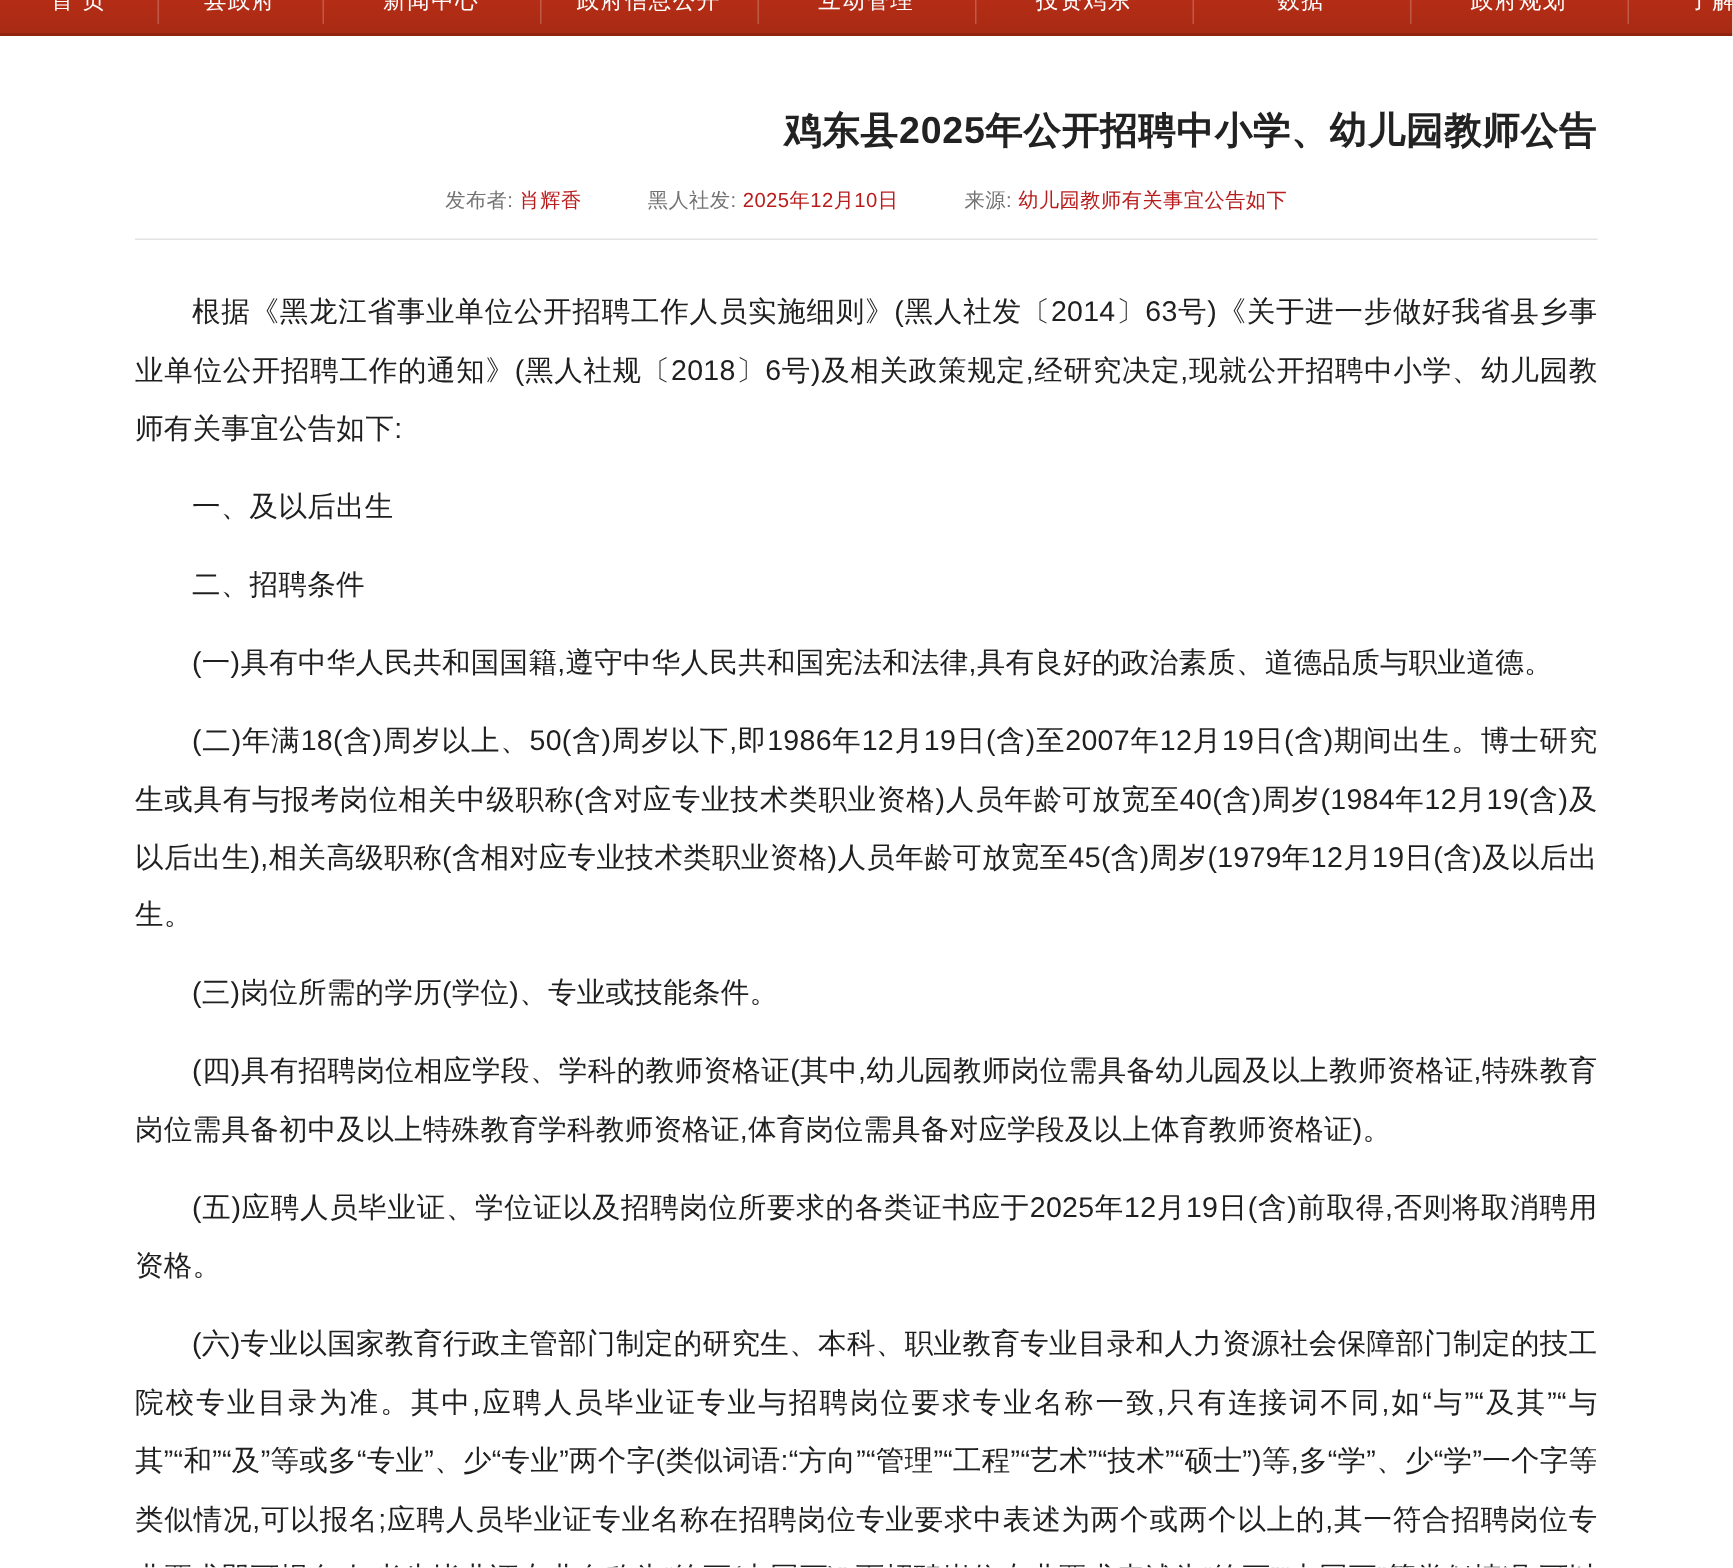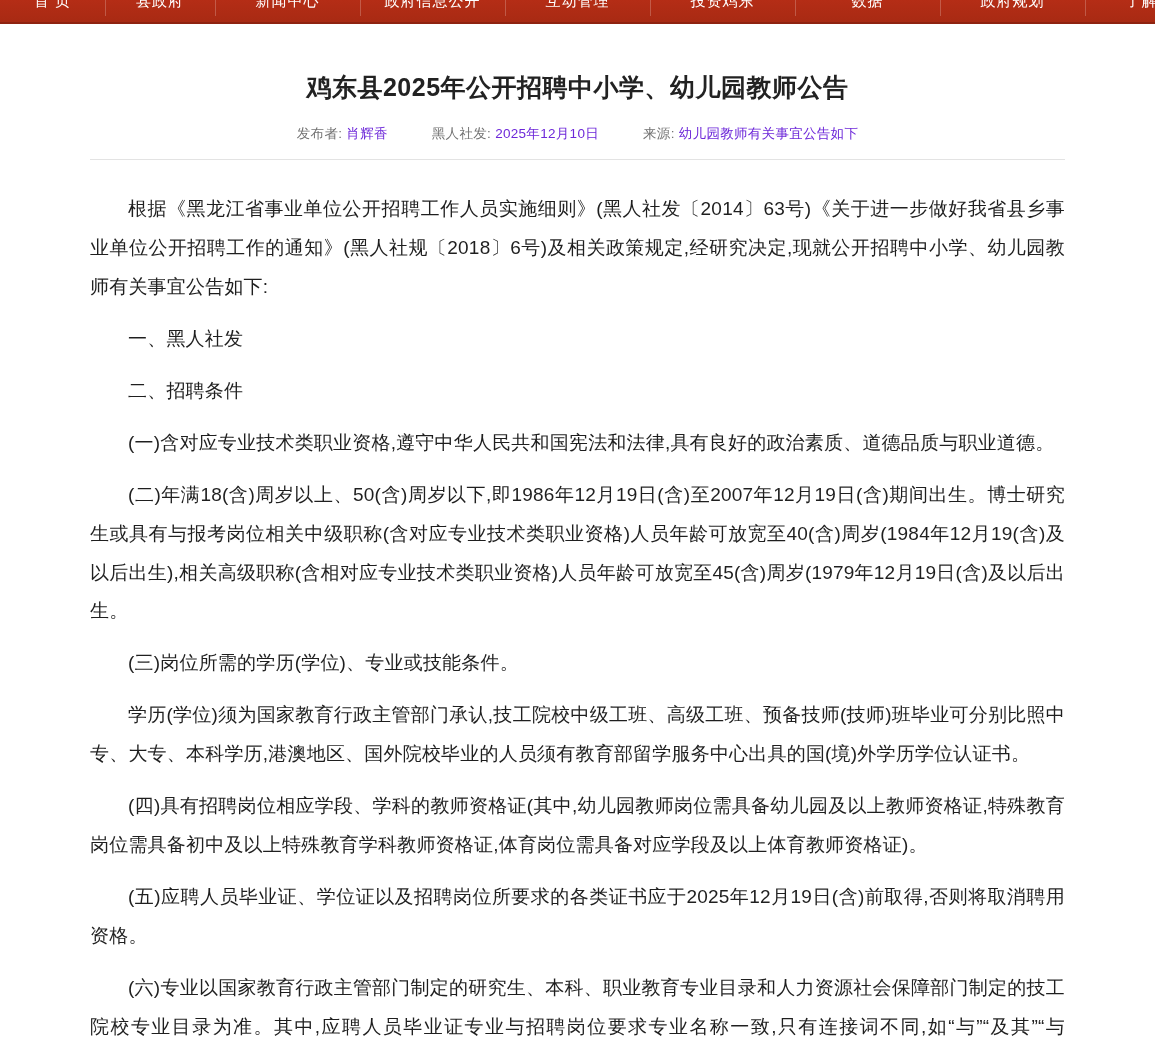--- a/index.html
+++ b/index.html
@@ -76,39 +76,39 @@
     overflow: hidden;
   }
 
   .article-inner {
     width: 975px;
     margin: 0 auto;
     padding-top: 46px;
   }
 
   .article-title {
-    text-align: center;
+    text-align: right;
     font-size: 25px;
     font-weight: bold;
     color: #222222;
     line-height: 1.4;
     letter-spacing: 0.5px;
     margin: 0 0 20px 0;
   }
 
   .article-meta {
     text-align: center;
     font-size: 13.5px;
     color: #7a7a7a;
     margin: 0 0 16px 0;
     letter-spacing: 0.3px;
   }
   .article-meta .meta-group { display: inline-block; margin: 0 20px; }
   .article-meta .meta-label { color: #737373; }
-  .article-meta .meta-value { color: #6d28d9; }
+  .article-meta .meta-value { color: #b91c1c; }
 
   .meta-divider {
     width: 975px;
     height: 1px;
     background: #e3e3e3;
     margin: 0 auto;
   }
 
   .article-body {
     padding-top: 30px;
@@ -185,25 +185,24 @@
       <span class="meta-group">
         <span class="meta-label">来源:</span>
         <span class="meta-value">幼儿园教师有关事宜公告如下</span>
       </span>
     </div>
 
     <div class="meta-divider"></div>
 
     <article class="article-body">
       <p>根据《黑龙江省事业单位公开招聘工作人员实施细则》(黑人社发〔2014〕63号)《关于进一步做好我省县乡事业单位公开招聘工作的通知》(黑人社规〔2018〕6号)及相关政策规定,经研究决定,现就公开招聘中小学、幼儿园教师有关事宜公告如下:</p>
-      <p>一、黑人社发</p>
+      <p>一、及以后出生</p>
       <p>二、招聘条件</p>
-      <p>(一)含对应专业技术类职业资格,遵守中华人民共和国宪法和法律,具有良好的政治素质、道德品质与职业道德。</p>
+      <p>(一)具有中华人民共和国国籍,遵守中华人民共和国宪法和法律,具有良好的政治素质、道德品质与职业道德。</p>
       <p>(二)年满18(含)周岁以上、50(含)周岁以下,即1986年12月19日(含)至2007年12月19日(含)期间出生。博士研究生或具有与报考岗位相关中级职称(含对应专业技术类职业资格)人员年龄可放宽至40(含)周岁(1984年12月19(含)及以后出生),相关高级职称(含相对应专业技术类职业资格)人员年龄可放宽至45(含)周岁(1979年12月19日(含)及以后出生。</p>
       <p>(三)岗位所需的学历(学位)、专业或技能条件。</p>
-      <p>学历(学位)须为国家教育行政主管部门承认,技工院校中级工班、高级工班、预备技师(技师)班毕业可分别比照中专、大专、本科学历,港澳地区、国外院校毕业的人员须有教育部留学服务中心出具的国(境)外学历学位认证书。</p>
       <p>(四)具有招聘岗位相应学段、学科的教师资格证(其中,幼儿园教师岗位需具备幼儿园及以上教师资格证,特殊教育岗位需具备初中及以上特殊教育学科教师资格证,体育岗位需具备对应学段及以上体育教师资格证)。</p>
       <p>(五)应聘人员毕业证、学位证以及招聘岗位所要求的各类证书应于2025年12月19日(含)前取得,否则将取消聘用资格。</p>
       <p>(六)专业以国家教育行政主管部门制定的研究生、本科、职业教育专业目录和人力资源社会保障部门制定的技工院校专业目录为准。其中,应聘人员毕业证专业与招聘岗位要求专业名称一致,只有连接词不同,如“与”“及其”“与其”“和”“及”等或多“专业”、少“专业”两个字(类似词语:“方向”“管理”“工程”“艺术”“技术”“硕士”)等,多“学”、少“学”一个字等类似情况,可以报名;应聘人员毕业证专业名称在招聘岗位专业要求中表述为两个或两个以上的,其一符合招聘岗位专业要求即可报名,如考生毕业证专业名称为“绘画(中国画)”,而招聘岗位专业要求表述为“绘画”“中国画”等类似情况,可以报名。</p>
     </article>
 
   </div>
 </main>
 
 </body></html>

